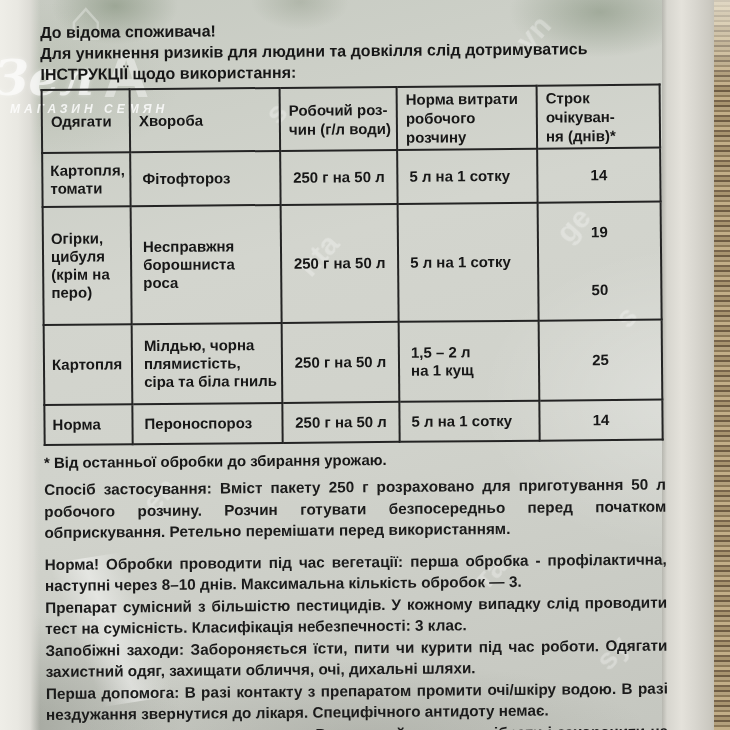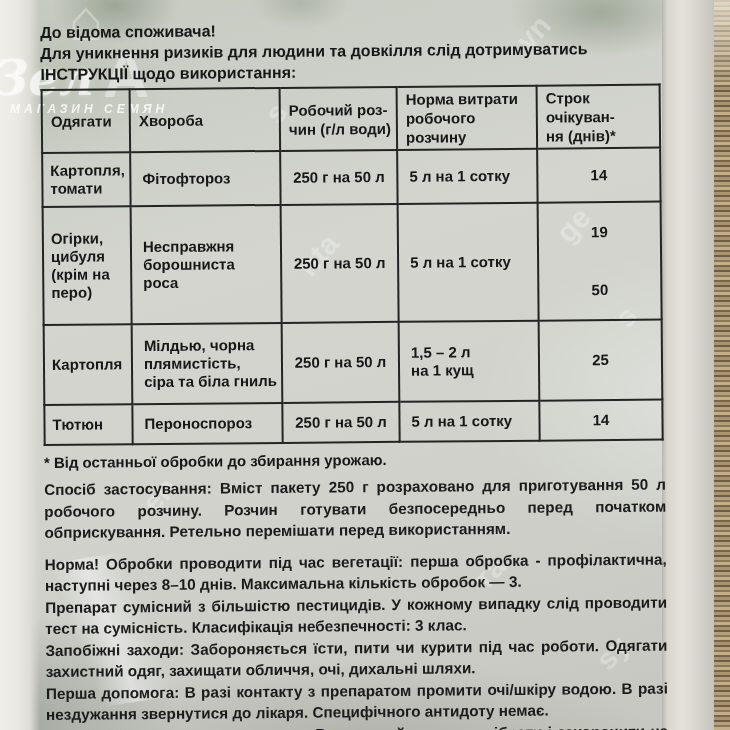--- a/index.html
+++ b/index.html
@@ -201,21 +201,21 @@
       <td class="c-cul">Картопля</td>
       <td class="c-dis">Мілдью, чорна
 плямистість,
 сіра та біла гниль</td>
       <td class="c-sol">250 г на 50 л</td>
       <td class="c-rate">1,5 – 2 л
 на 1 кущ</td>
       <td class="c-days">25</td>
     </tr>
     <tr class="r4">
-      <td class="c-cul">Тютюн</td>
+      <td class="c-cul">Норма</td>
       <td class="c-dis">Пероноспороз</td>
       <td class="c-sol">250 г на 50 л</td>
       <td class="c-rate">5 л на 1 сотку</td>
       <td class="c-days">14</td>
     </tr>
   </tbody>
     </table>
 
   <div class="footnote">* Від останньої обробки до збирання урожаю.</div>
 

